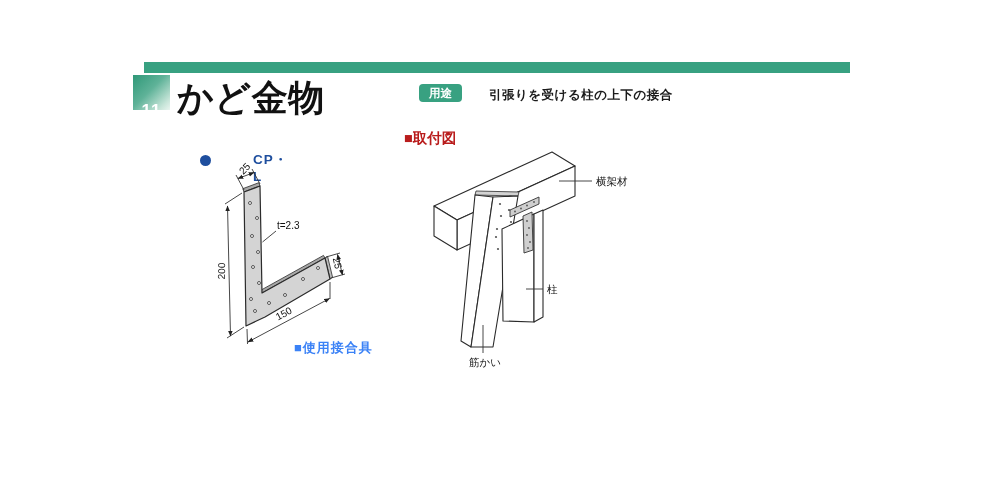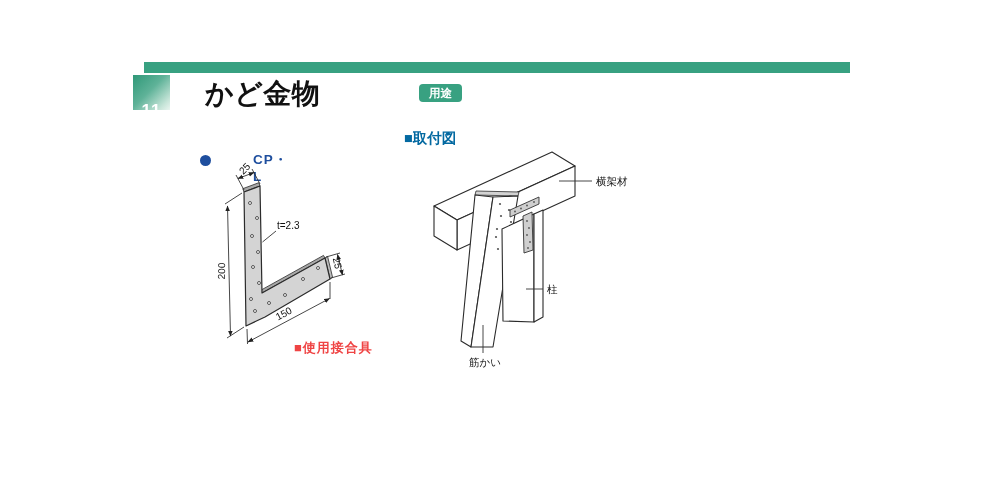--- a/index.html
+++ b/index.html
@@ -5,44 +5,45 @@
   html,body{margin:0;padding:0;background:#fff;}
   #page{position:relative;width:1000px;height:487px;background:#ffffff;overflow:hidden;
         font-family:"Liberation Sans","DejaVu Sans",sans-serif;color:#1a1a1a;}
   .abs{position:absolute;}
   
   #top-rule{left:144px;top:62px;width:706px;height:11px;background:#38a181;}
   #index-box{left:133px;top:75px;width:37px;height:35px;
              background:linear-gradient(135deg,#2f9878 0%,#5eb298 45%,#c9e6da 85%,#eaf5f0 100%);
              display:flex;align-items:center;justify-content:center;}
   #index-box span{color:#ffffff;font-size:17px;font-weight:bold;letter-spacing:1px;margin-top:36px;}
-  #page-title{left:177px;top:80px;font-size:28px;line-height:1;font-weight:900;color:#111;letter-spacing:0.5px;margin-left:28px;}
+  #page-title{left:177px;top:80px;font-size:36px;line-height:1;font-weight:900;color:#111;letter-spacing:0.5px;}
   #usage-badge{left:419px;top:84px;width:43px;height:18px;border-radius:4px;background:#38a181;
                display:flex;align-items:center;justify-content:center;color:#fff;font-size:11.5px;font-weight:bold;}
   #usage-text{left:489px;top:87px;font-size:12.5px;font-weight:600;color:#1b1b1b;letter-spacing:0.5px;}
   
-  #install-heading{left:404px;top:129px;font-size:14.5px;font-weight:700;color:#0369a1;}
+  #install-heading{left:404px;top:129px;font-size:14.5px;font-weight:700;color:#b91c1c;}
   #product-row{left:200px;top:151px;height:14px;}
   #product-bullet{position:absolute;left:0;top:4px;width:11px;height:11px;border-radius:50%;background:#1e4e9e;}
   #product-label{position:absolute;left:17px;top:0;font-size:13.5px;font-weight:700;color:#1e4e9e;letter-spacing:1px;margin-left:36px;}
-  #fastener-heading{left:294px;top:339px;font-size:13px;font-weight:700;color:#ef4444;letter-spacing:1px;}
+  #fastener-heading{left:294px;top:339px;font-size:13px;font-weight:700;color:#3b82f6;letter-spacing:1px;}
   #fastener-detail{left:294px;top:355px;font-size:13px;font-weight:500;color:#111;letter-spacing:1px;}
   svg text{font-family:"Liberation Sans","DejaVu Sans",sans-serif;fill:#111;}
 </style>
 </head>
 <body>
 
 <div id="page">
 
   <div class="abs" id="top-rule"></div>
   <div class="abs" id="index-box">
     <span>11</span>
   </div>
   <div class="abs" id="page-title">かど金物</div>
   <div class="abs" id="usage-badge">用途</div>
+  <div class="abs" id="usage-text">引張りを受ける柱の上下の接合</div>
 
   <div class="abs" id="product-row">
     <div id="product-bullet"></div>
     <div id="product-label">CP・L</div>
   </div>
 
   <div class="abs" id="install-heading">■取付図</div>
 
   <div class="abs" id="fastener-heading">■使用接合具</div>
 

